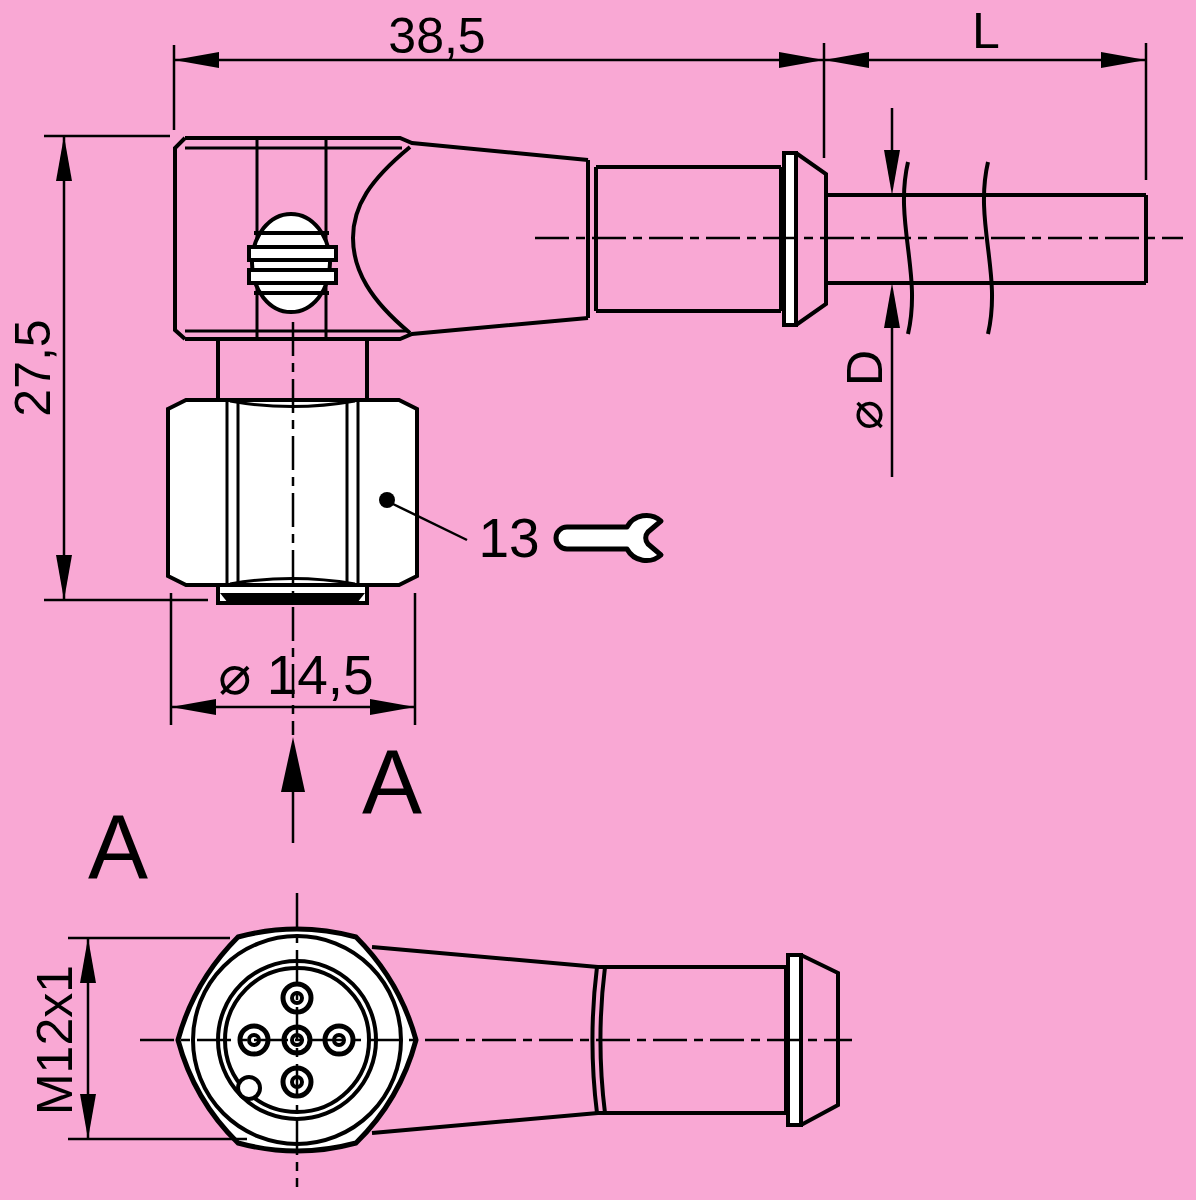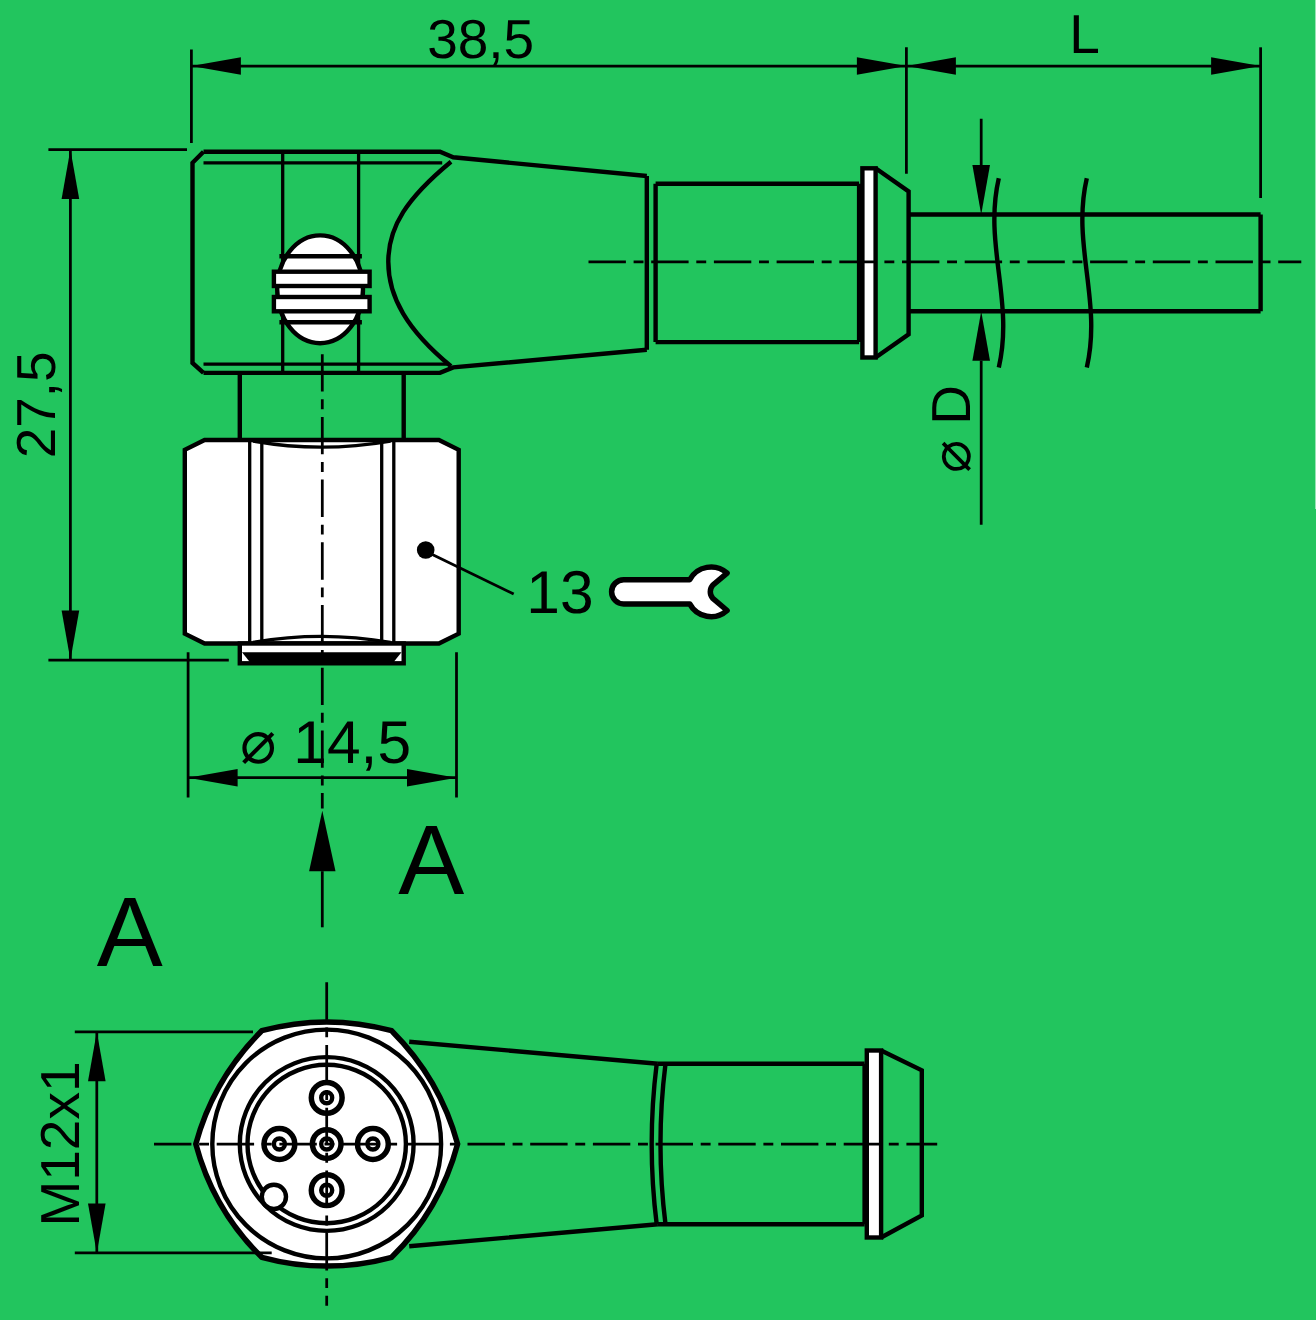--- a/index.html
+++ b/index.html
@@ -1,16 +1,16 @@
 <!DOCTYPE html>
 <html><head>
 <meta charset="utf-8">
 <style>
   html,body{margin:0;padding:0;background:#ffffff;}
-  .page{width:1196px;height:1200px;background:#22c55e;position:relative;overflow:hidden;}
+  .page{width:1196px;height:1200px;background:#f9a8d4;position:relative;overflow:hidden;}
   svg{display:block;}
   text{
     font-family:"Liberation Sans","DejaVu Sans",sans-serif;
     fill:#000000;
   }
   .dim-text{font-size:50px;}
   .dim-text-big{font-size:55px;}
   .section-text{font-size:90px;}
   .outline{stroke:#000000;stroke-width:4;fill:none;}
   .outline-filled{stroke:#000000;stroke-width:4;fill:#ffffff;}

